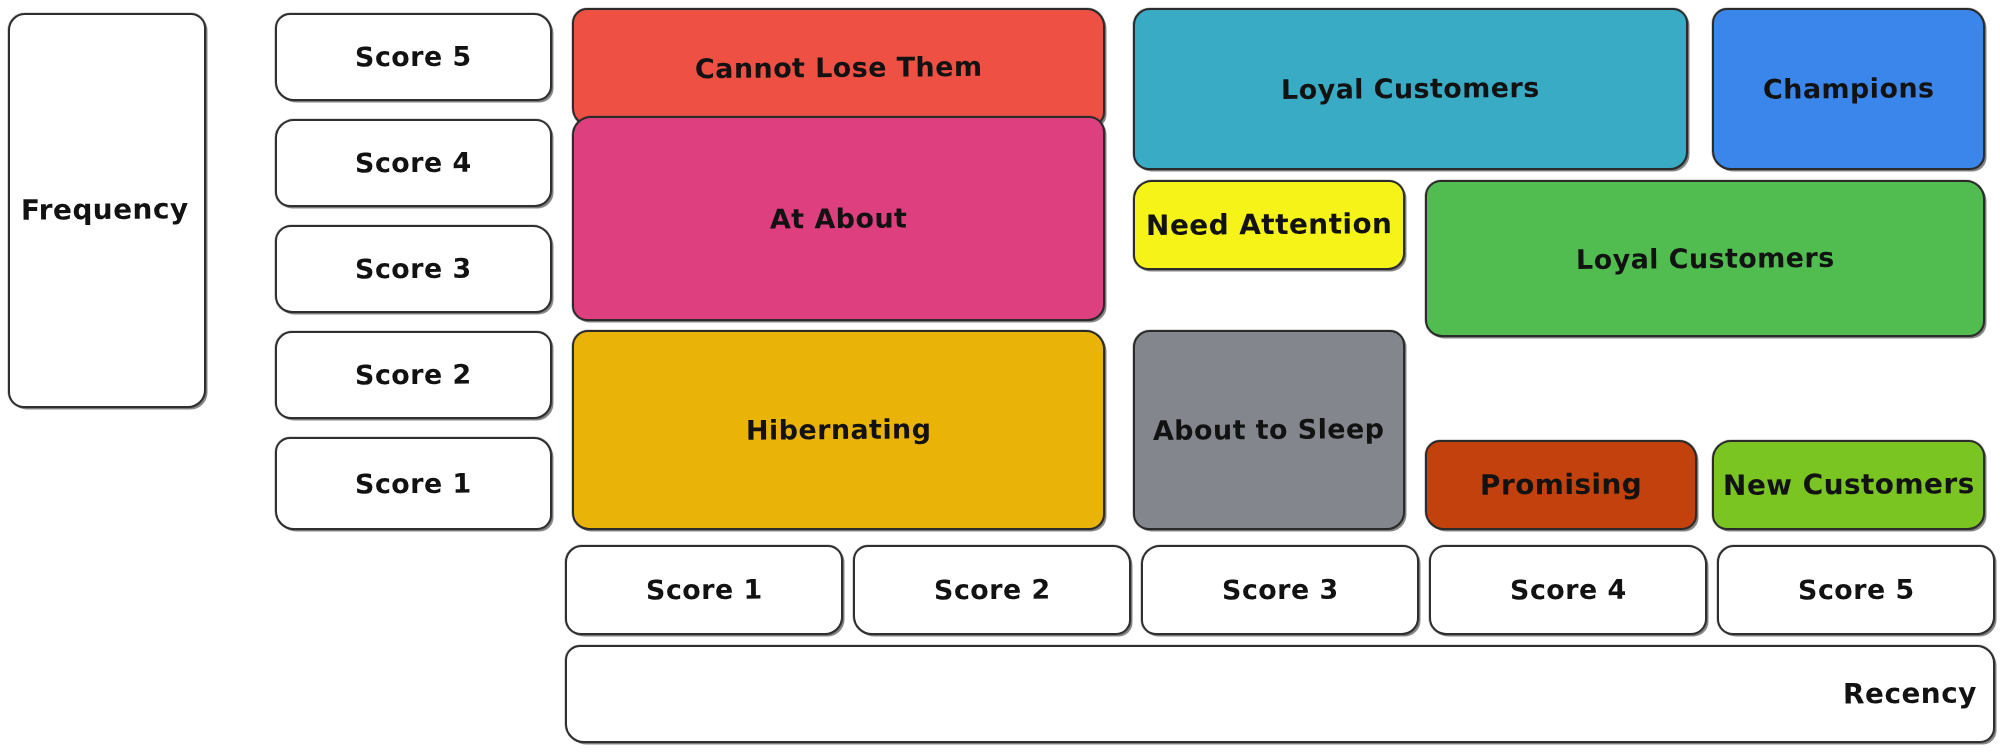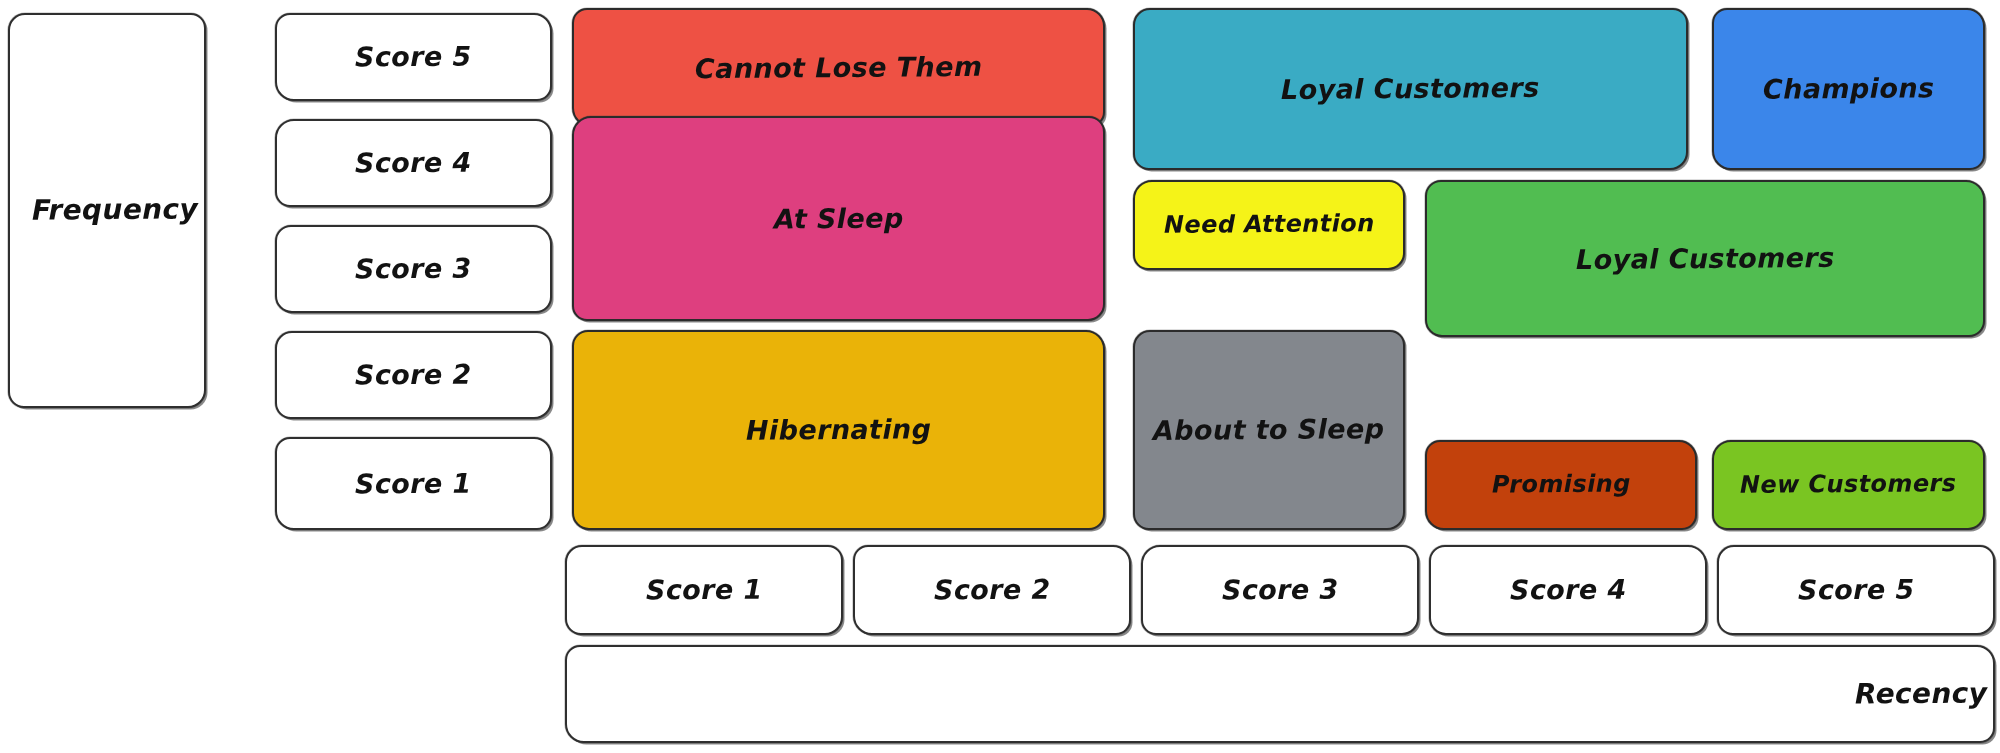--- a/index.html
+++ b/index.html
@@ -27,47 +27,46 @@
     display: flex;
     align-items: center;
     justify-content: center;
     text-align: center;
     border: 2.2px solid #2b2b2b;
     border-radius: 16px;
     color: #121212;
     font-weight: 700;
     letter-spacing: 0.4px;
     line-height: 1.15;
-    padding: 4px 6px;
+    padding: 4px 16px;
     
     box-shadow:
       2.5px 2.5px 0 -1px rgba(40,40,40,0.55),
       0 0 0 0.6px rgba(60,60,60,0.35);
-    font-style: italic;
   }
   .box .lbl {
     display: block;
     transform: rotate(-0.45deg);
     white-space: nowrap;
   }
 
   
   .plain {
     background: #ffffff;
     border-color: #2f2f2f;
     font-size: 27px;
   }
   .plain.big { font-size: 28px; }
 
   
   .seg {
     border-color: #2b2b2b;
     font-size: 27px;
   }
-  .seg.sm { font-size: 24px; }
+  .seg.sm { font-size: 28px; }
 
   
   .r1 { border-radius: 17px 15px 18px 16px; }
   .r2 { border-radius: 15px 18px 15px 19px; }
   .r3 { border-radius: 19px 16px 17px 15px; }
   .r4 { border-radius: 16px 19px 16px 17px; }
 </style>
 </head>
 <body>
 
@@ -91,21 +90,21 @@
   </div>
   <div class="box plain r2" style="left:275px; top:437px; width:277px; height:93px;">
     <span class="lbl">Score 1</span>
   </div>
 
   <div class="box seg r2" style="left:572px; top:8px; width:533px; height:119px; background:#ee5144;">
     <span class="lbl">Cannot Lose Them</span>
   </div>
 
   <div class="box seg r3" style="left:572px; top:116px; width:533px; height:205px; background:#de3f7f;">
-    <span class="lbl">At Sleep</span>
+    <span class="lbl">At About</span>
   </div>
 
   <div class="box seg r4" style="left:572px; top:330px; width:533px; height:200px; background:#eab308;">
     <span class="lbl">Hibernating</span>
   </div>
 
   <div class="box seg r1" style="left:1133px; top:8px; width:555px; height:162px; background:#3aabc4;">
     <span class="lbl">Loyal Customers</span>
   </div>
 

